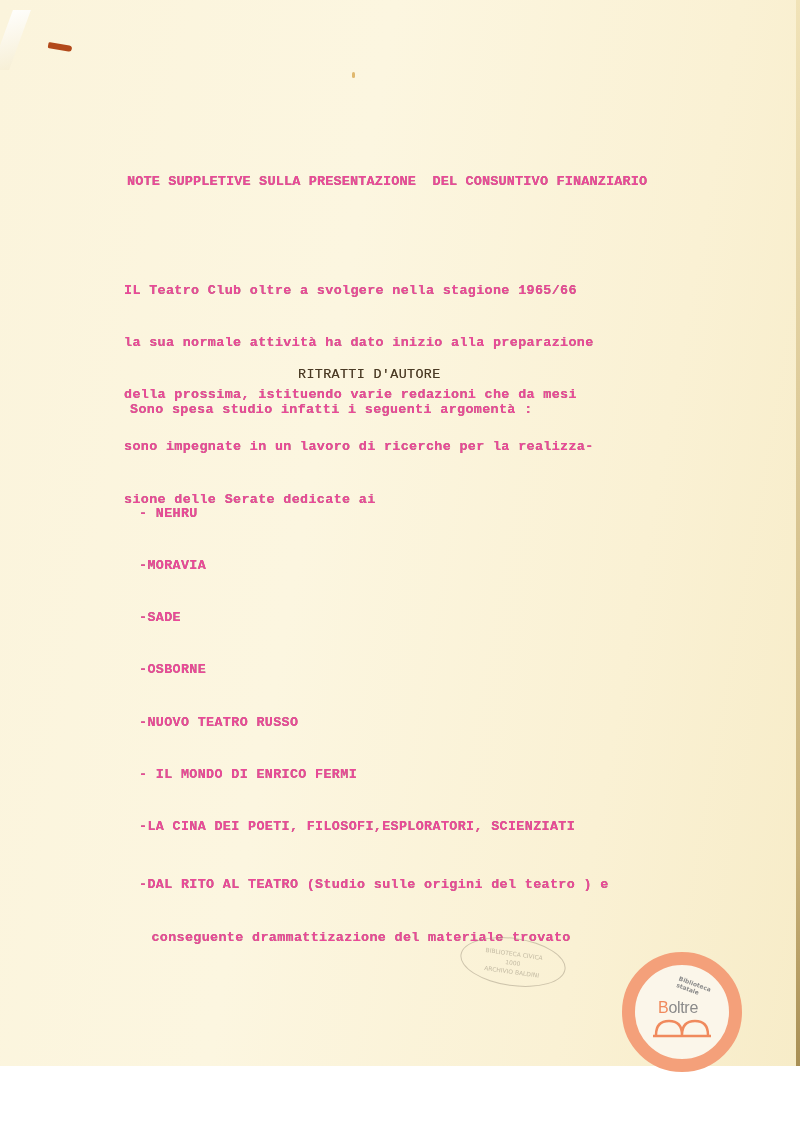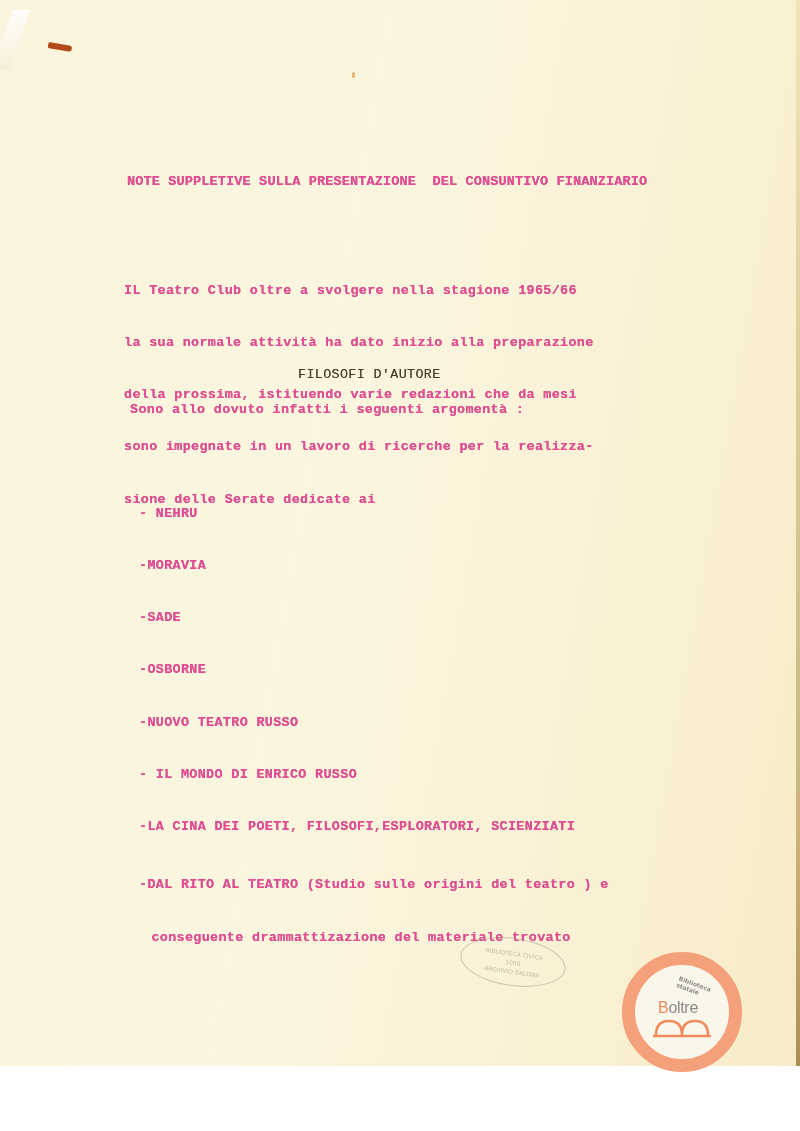--- a/index.html
+++ b/index.html
@@ -81,31 +81,31 @@
 <div class="tw title">NOTE SUPPLETIVE SULLA PRESENTAZIONE  DEL CONSUNTIVO FINANZIARIO</div>
 
 <div class="tw para1">
   <div>IL Teatro Club oltre a svolgere nella stagione 1965/66</div>
   <div>la sua normale attività ha dato inizio alla preparazione</div>
   <div>della prossima, istituendo varie redazioni che da mesi</div>
   <div>sono impegnate in un lavoro di ricerche per la realizza-</div>
   <div>sione delle Serate dedicate ai</div>
 </div>
 
-<div class="tw center-heading">FILOSOFI D'AUTORE</div>
+<div class="tw center-heading">RITRATTI D'AUTORE</div>
 
-<div class="tw intro">Sono allo dovuto infatti i seguenti argomentà :</div>
+<div class="tw intro">Sono spesa studio infatti i seguenti argomentà :</div>
 
 <ul class="tw list">
   <li>- NEHRU</li>
   <li>-MORAVIA</li>
   <li>-SADE</li>
   <li>-OSBORNE</li>
   <li>-NUOVO TEATRO RUSSO</li>
-  <li>- IL MONDO DI ENRICO RUSSO</li>
+  <li>- IL MONDO DI ENRICO FERMI</li>
   <li>-LA CINA DEI POETI, FILOSOFI,ESPLORATORI, SCIENZIATI</li>
   <li class="gap">-DAL RITO AL TEATRO (Studio sulle origini del teatro ) e</li>
   <li class="cont"> conseguente drammattizazione del materiale trovato</li>
 </ul>
 
 <div class="tw para2">
 </div>
 
 <div class="stamp">
   <div>

